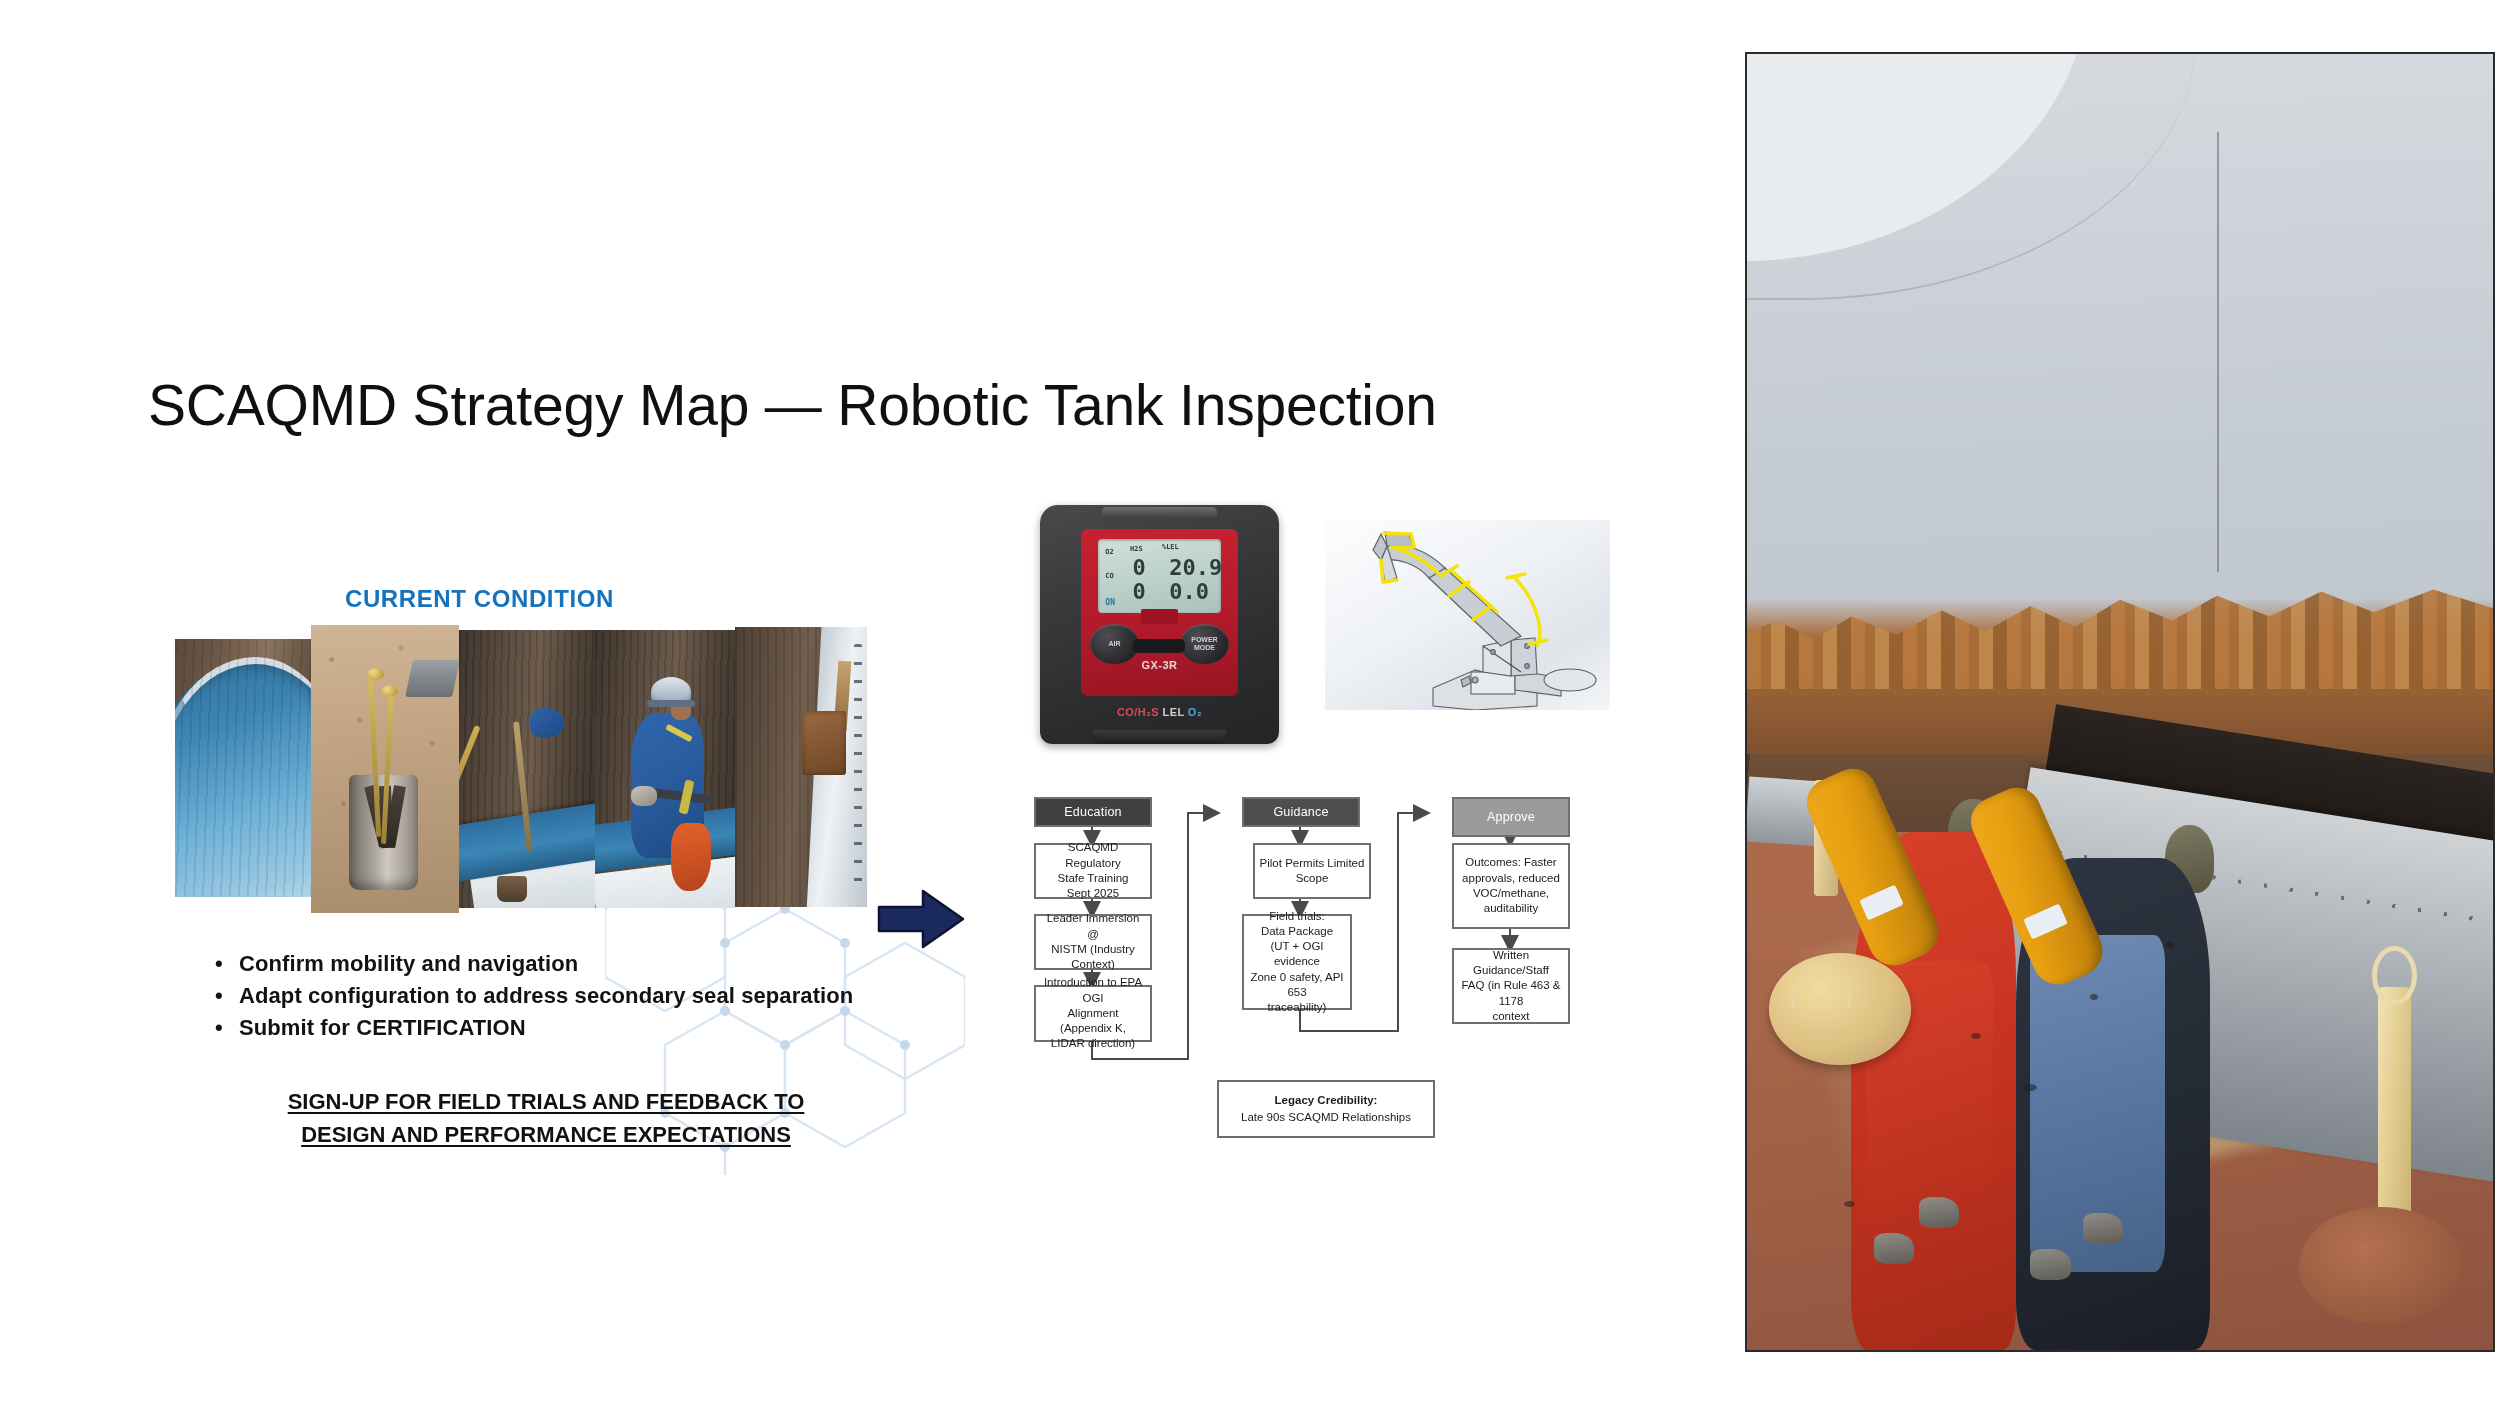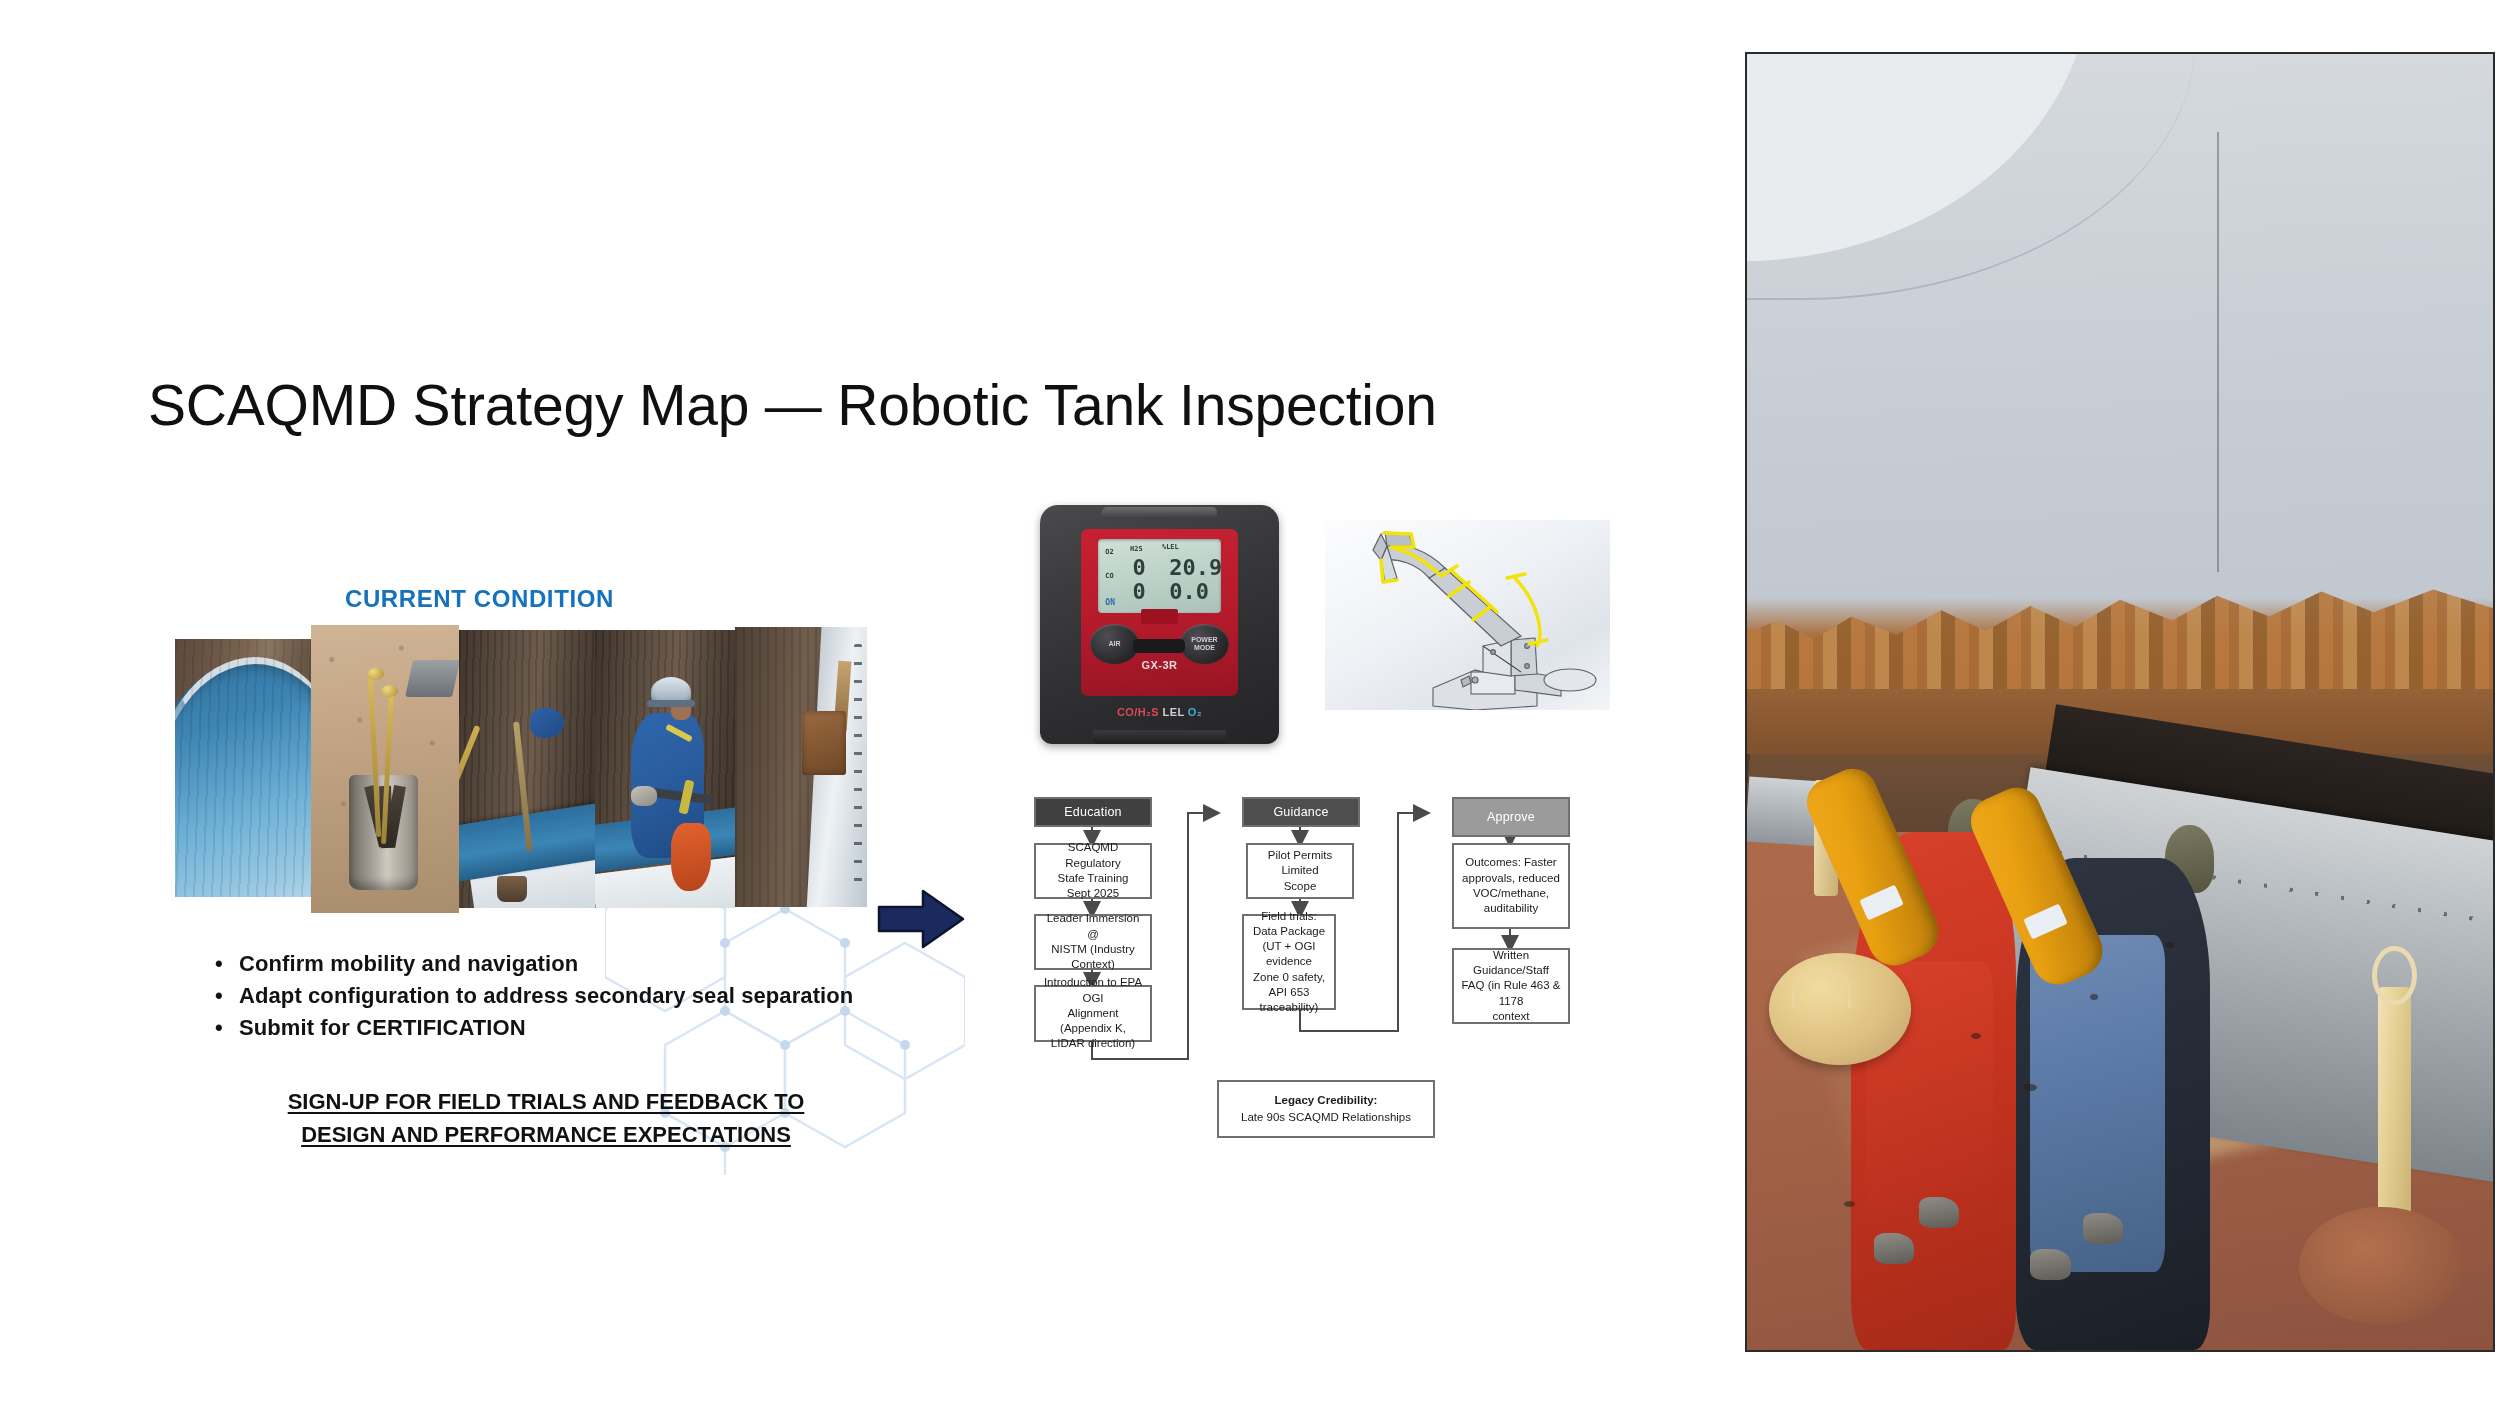--- a/index.html
+++ b/index.html
@@ -710,23 +710,23 @@
 Stafe Training
 Sept 2025</div>
     <div class="fbox" style="left:14px; top:119px; width:118px; height:56px; white-space:pre-line;">Leader Immersion @
 NISTM (Industry
 Context)</div>
     <div class="fbox" style="left:14px; top:190px; width:118px; height:57px; white-space:pre-line;">Introduction to EPA OGI
 Alignment (Appendix K,
 LIDAR direction)</div>
 
     <div class="fhdr val" style="left:222px; top:2px; width:118px; height:30px;">Guidance</div>
-    <div class="fbox" style="left:226px; top:48px; width:108px; height:56px; white-space:pre-line;">Pilot Permits Limited
+    <div class="fbox" style="left:233px; top:48px; width:118px; height:56px; white-space:pre-line;">Pilot Permits Limited
 Scope</div>
-    <div class="fbox" style="left:222px; top:119px; width:94px; height:96px; white-space:pre-line;">Field trials:
+    <div class="fbox" style="left:222px; top:119px; width:110px; height:96px; white-space:pre-line;">Field trials:
 Data Package
 (UT + OGI evidence
 Zone 0 safety, API 653
 traceability)</div>
 
     <div class="fhdr app" style="left:432px; top:2px; width:118px; height:40px;">Approve</div>
     <div class="fbox" style="left:432px; top:48px; width:118px; height:86px; white-space:pre-line;">Outcomes: Faster
 approvals, reduced
 VOC/methane,
 auditability</div>

